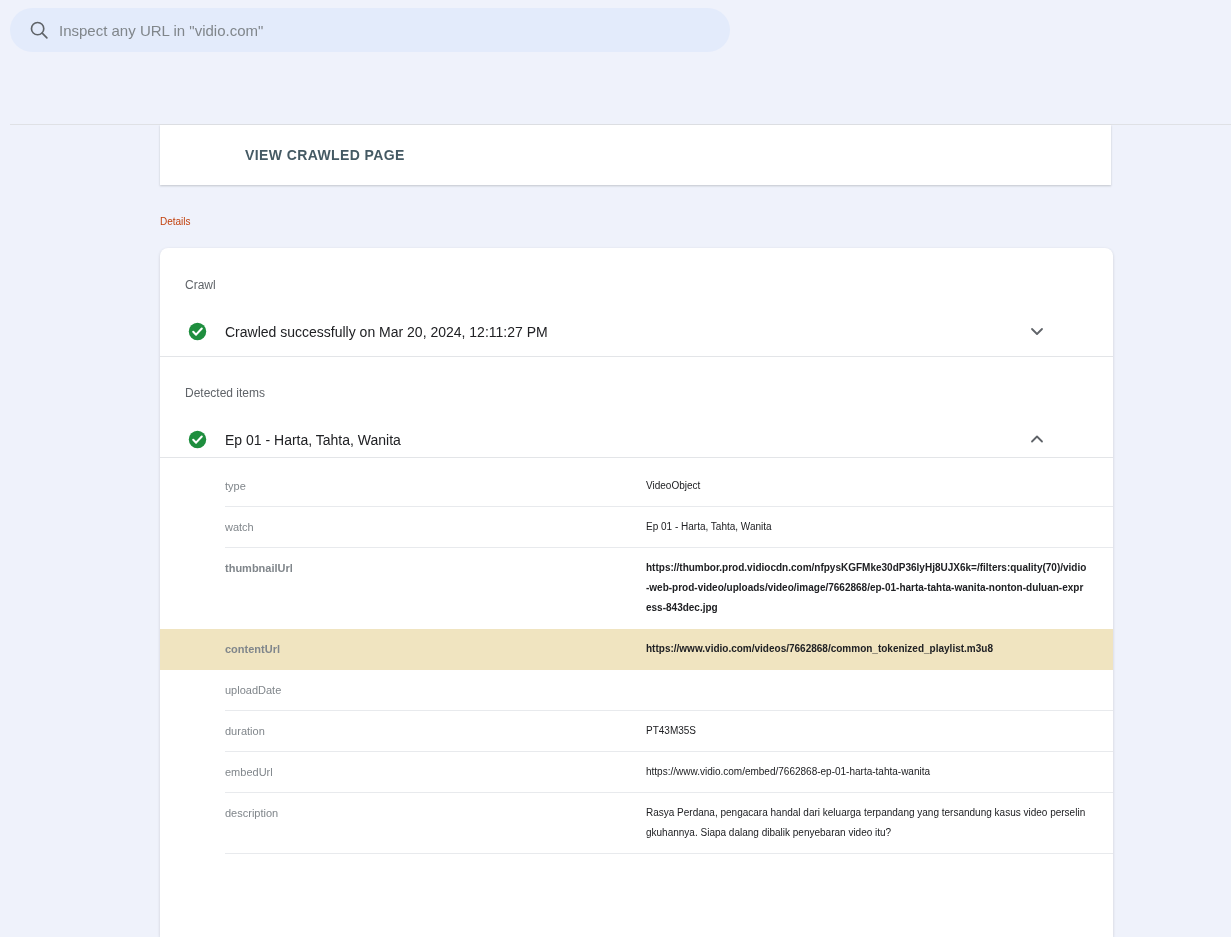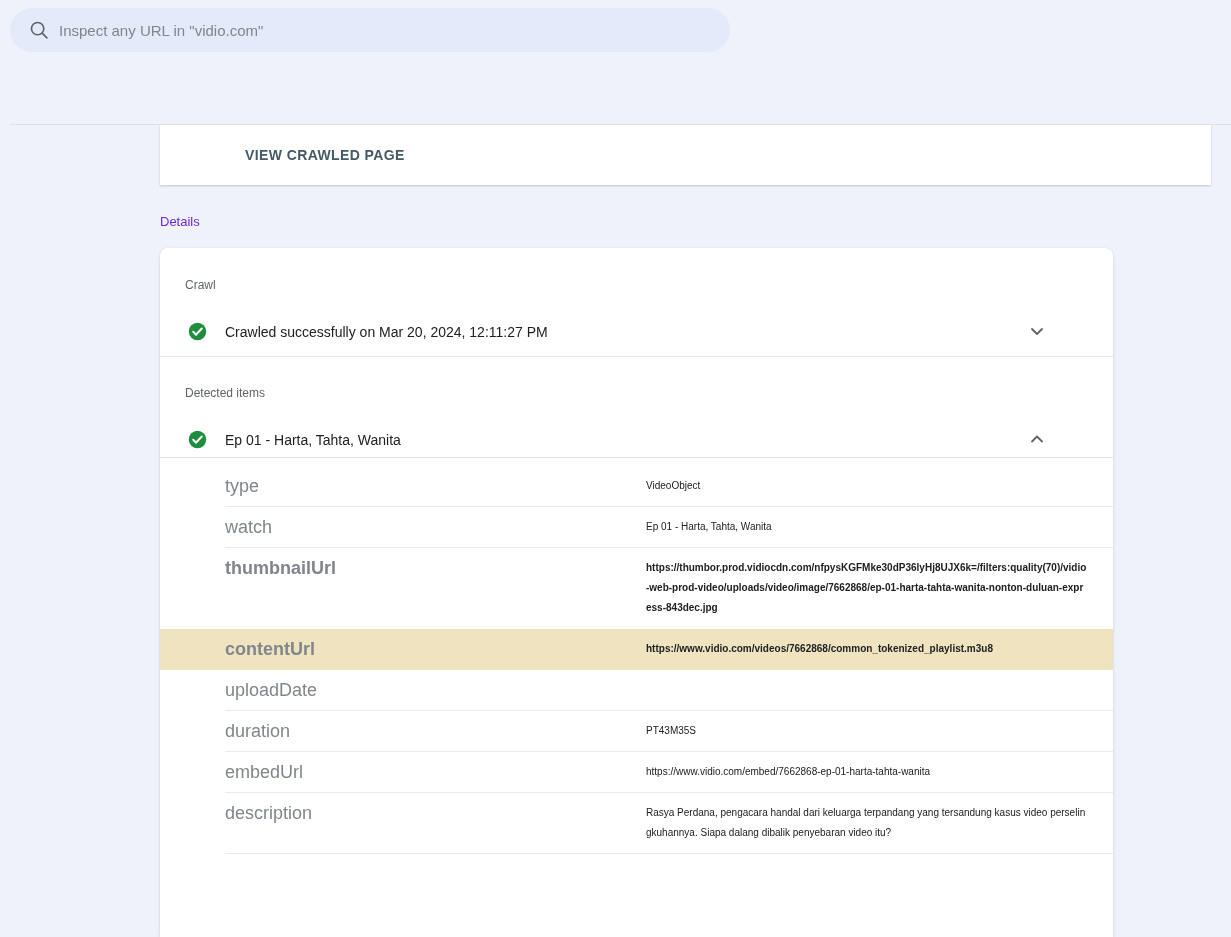--- a/index.html
+++ b/index.html
@@ -35,37 +35,37 @@
   }
 
   .header-divider {
     position: absolute; left: 10px; right: 0; top: 124px;
     height: 1px; background: #dfe1e5;
   }
 
   
   .crawled-card {
     position: absolute; left: 160px; top: 125px;
-    width: 1051px; height: 60px;
+    width: 951px; height: 60px;
     background: #ffffff;
     box-shadow: 0 1px 2px rgba(60,64,67,0.25);
     display: flex; align-items: center;
   }
   .view-crawled-btn {
     margin-left: 85px;
     background: none; border: none; cursor: pointer;
     font-family: "Liberation Sans", sans-serif;
     font-size: 14px; font-weight: 700; letter-spacing: 0.4px;
     color: #455a64;
   }
 
   
   .details-label {
     position: absolute; left: 160px; top: 214px;
-    font-size: 13px; color: #6d28d9; line-height: 16px;
+    font-size: 10px; color: #c2410c; line-height: 16px;
   }
 
   .details-card {
     position: absolute; left: 160px; top: 248px;
     width: 953px; height: 689px;
     background: #ffffff;
     border-radius: 8px 8px 0 0;
     box-shadow: 0 1px 3px rgba(60,64,67,0.2);
     overflow: hidden;
   }
@@ -94,21 +94,21 @@
   .prop-row.highlight { background: #f0e4c0; }
   .prop-inner {
     margin-left: 65px; margin-right: 0;
     display: flex; align-items: flex-start;
     border-bottom: 1px solid #e8eaed;
   }
   .prop-inner.no-divider { border-bottom-color: transparent; font-weight: bold; }
   .prop-key {
     width: 421px; flex: 0 0 auto;
     padding: 10px 10px 10px 0;
-    font-size: 18px; line-height: 20px; color: #80868b;
+    font-size: 11px; line-height: 20px; color: #80868b;
   }
   .prop-value {
     flex: 1;
     padding: 10px 26px 10px 0;
     font-size: 10px; line-height: 20px; color: #202124;
     word-break: break-all;
   }
 </style>
 </head>
 <body>

